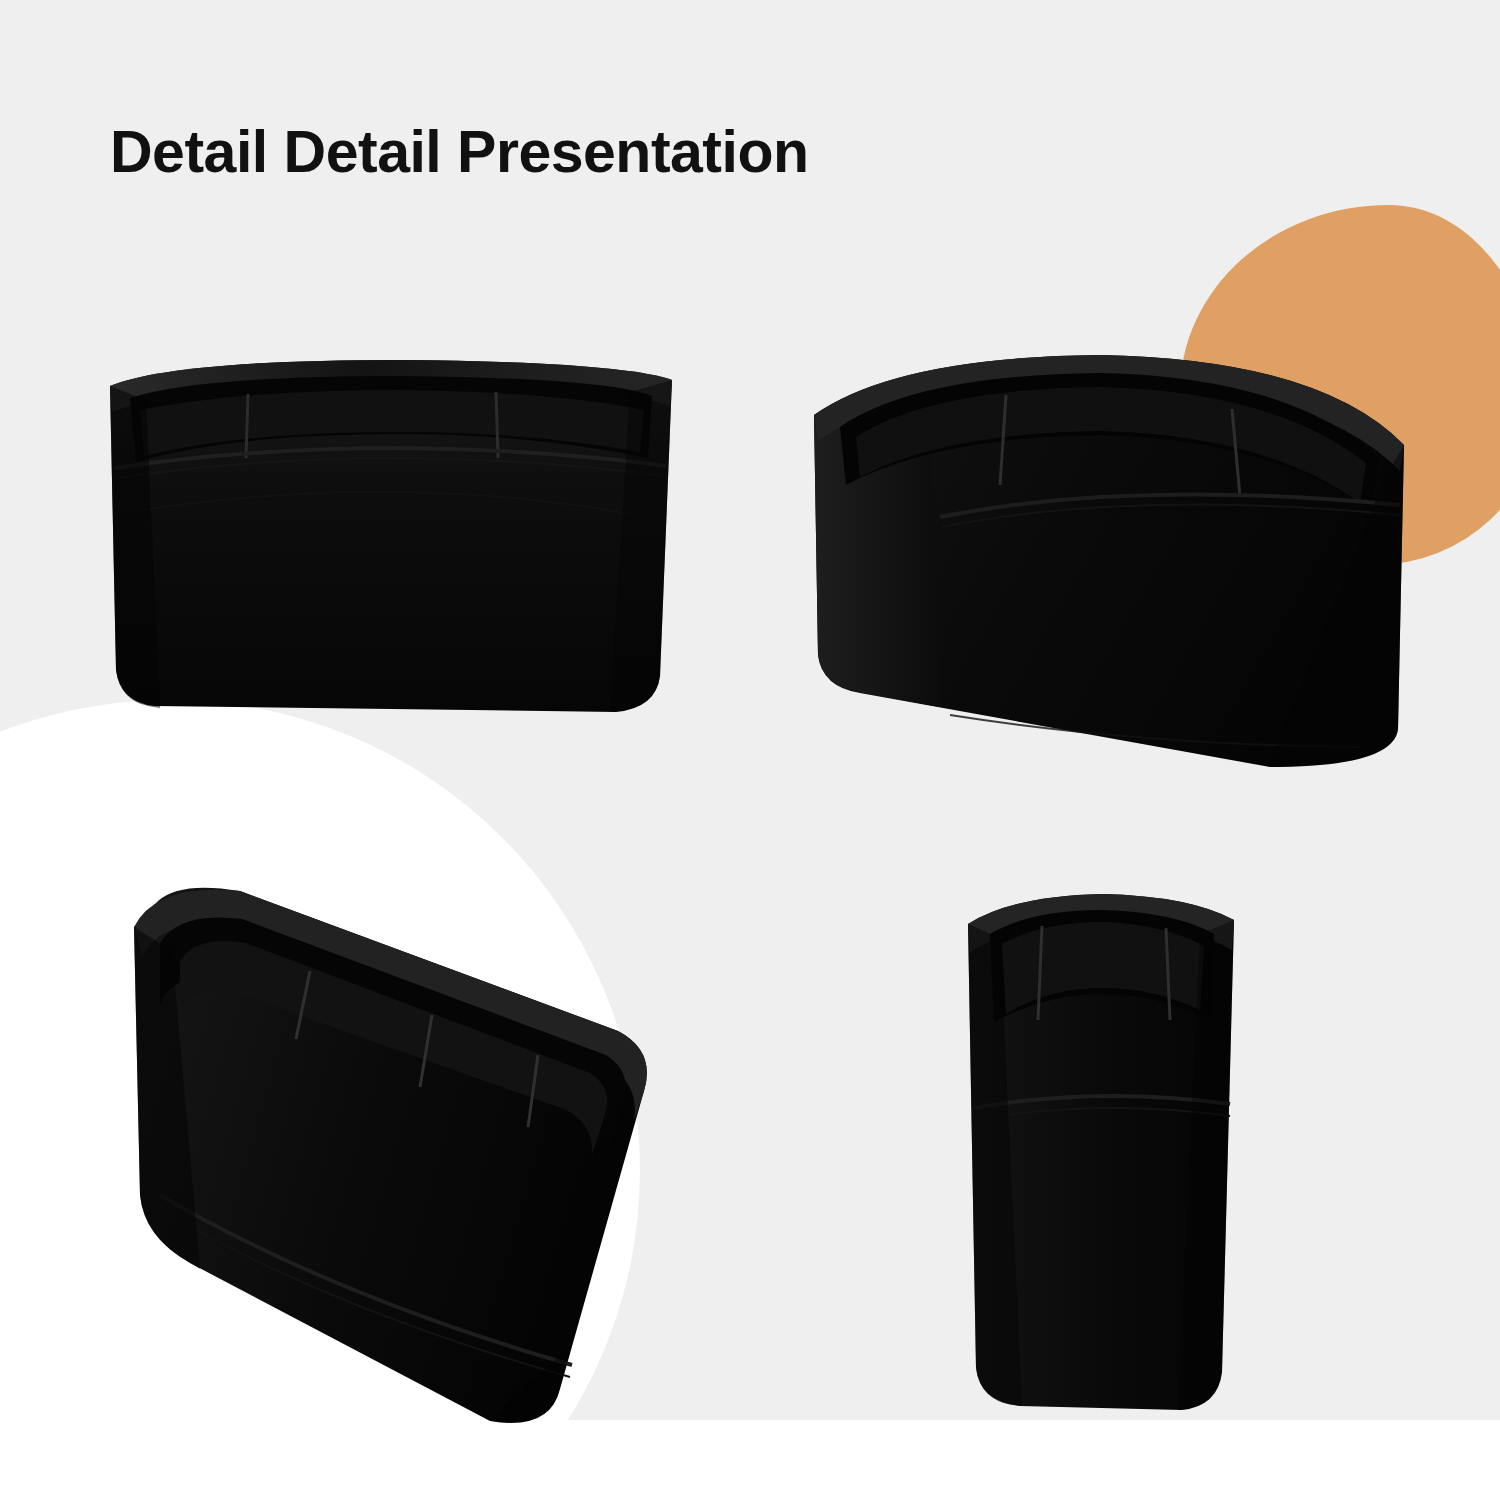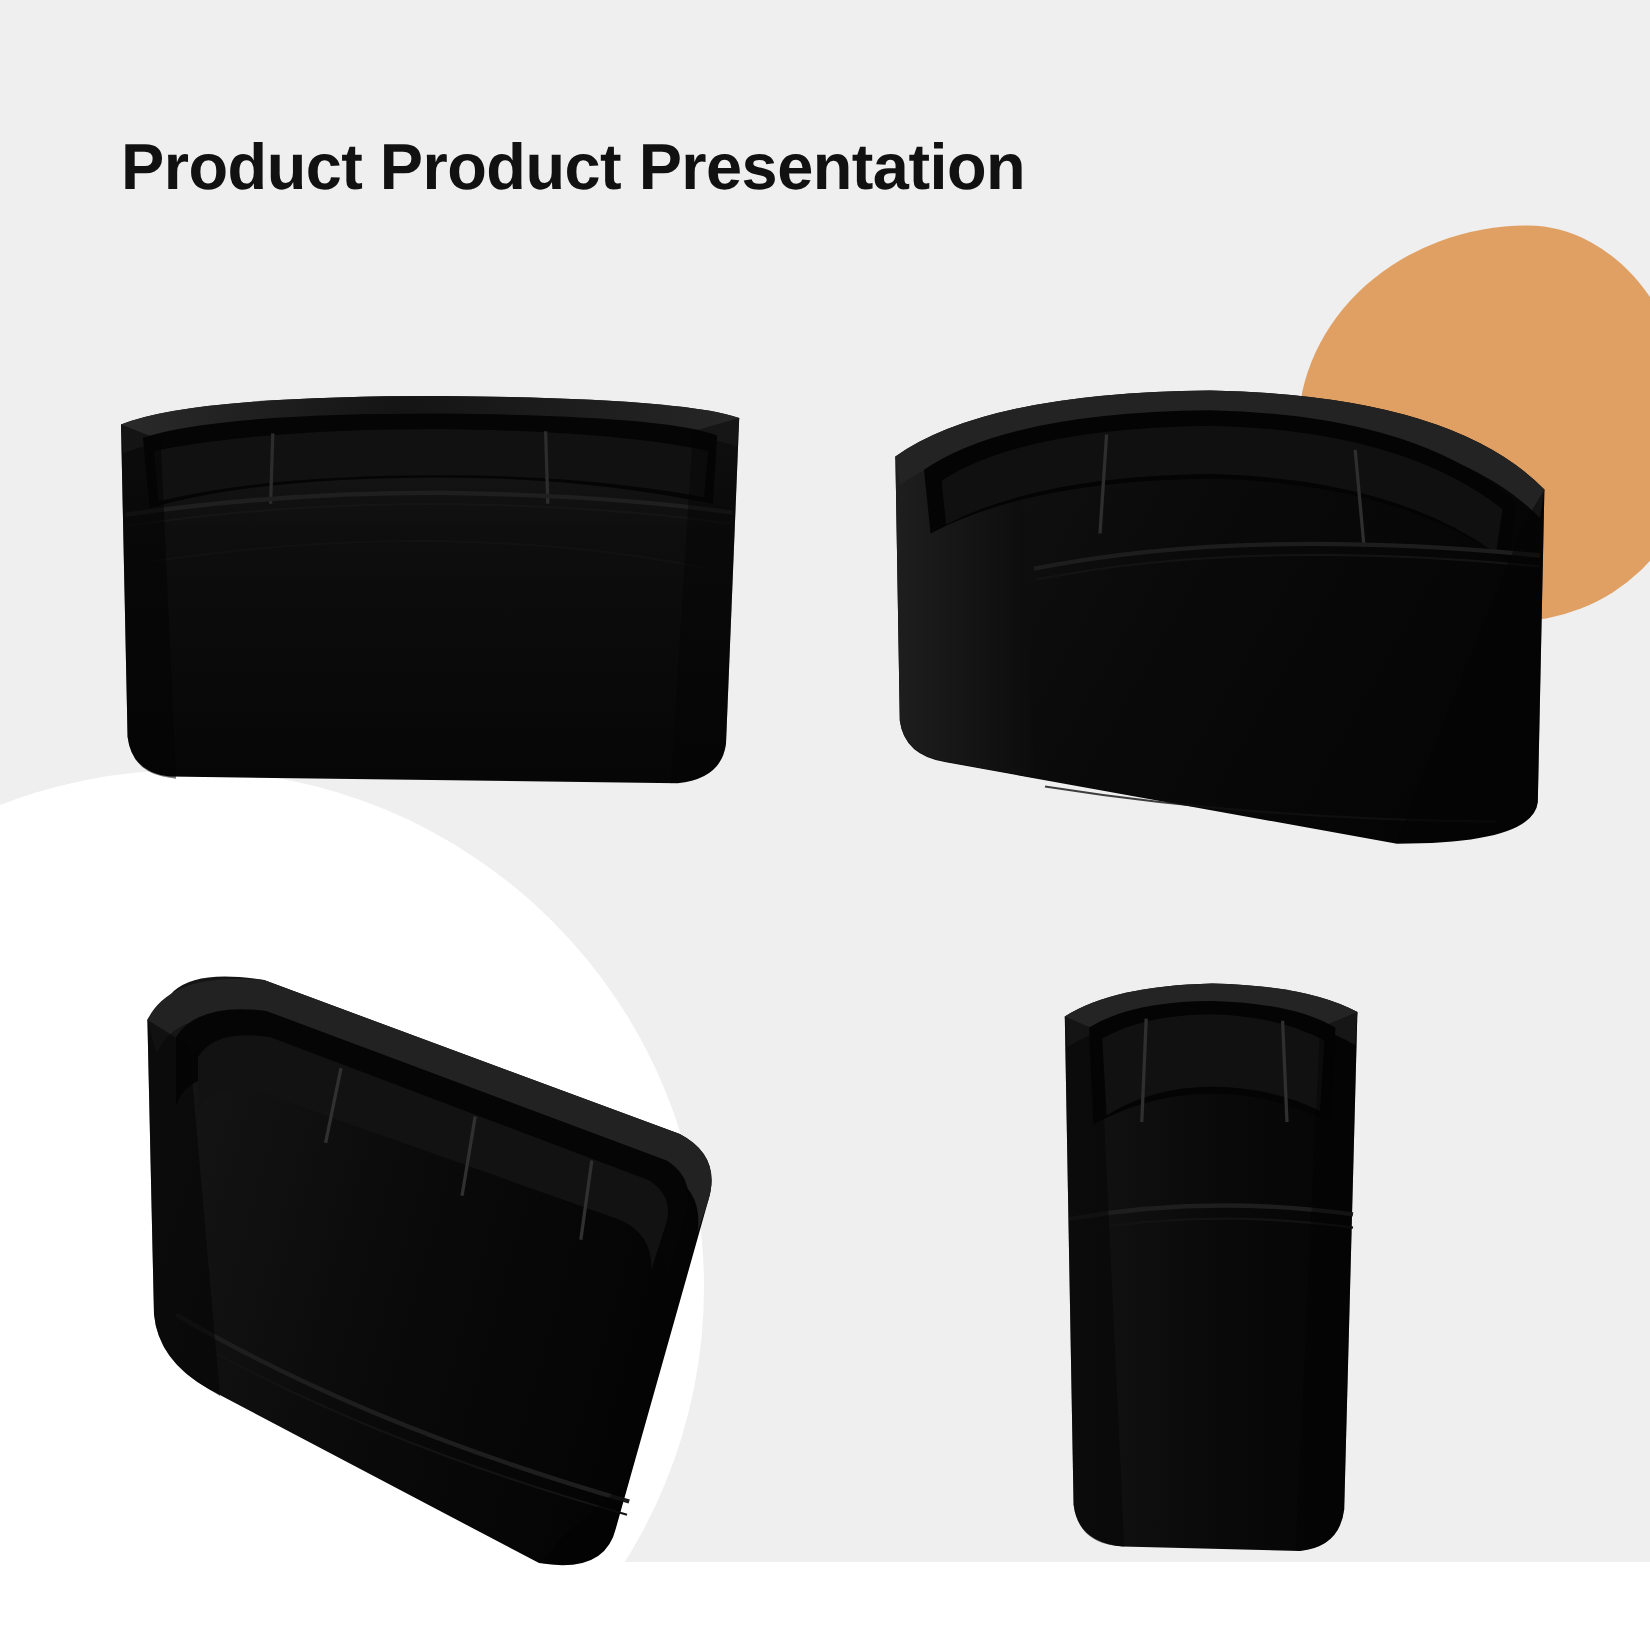--- a/index.html
+++ b/index.html
@@ -81,21 +81,21 @@
 </style>
 </head>
 <body>
 
 <div class="page">
 
   <div class="bg-white-blob"></div>
   <div class="bg-white-bottom"></div>
   <div class="bg-orange-blob"></div>
 
-  <div class="title">Product Product Presentation</div>
+  <div class="title">Detail Detail Presentation</div>
 
   <div class="product p1">
     <svg width="600" height="400" viewBox="0 0 600 400">
       <defs>
         <linearGradient id="g1body" x1="0" y1="0" x2="0" y2="1">
           <stop offset="0%" stop-color="#1b1b1b"></stop>
           <stop offset="35%" stop-color="#0e0e0e"></stop>
           <stop offset="100%" stop-color="#060606"></stop>
         </linearGradient>
         <linearGradient id="g1rim" x1="0" y1="0" x2="1" y2="0">

